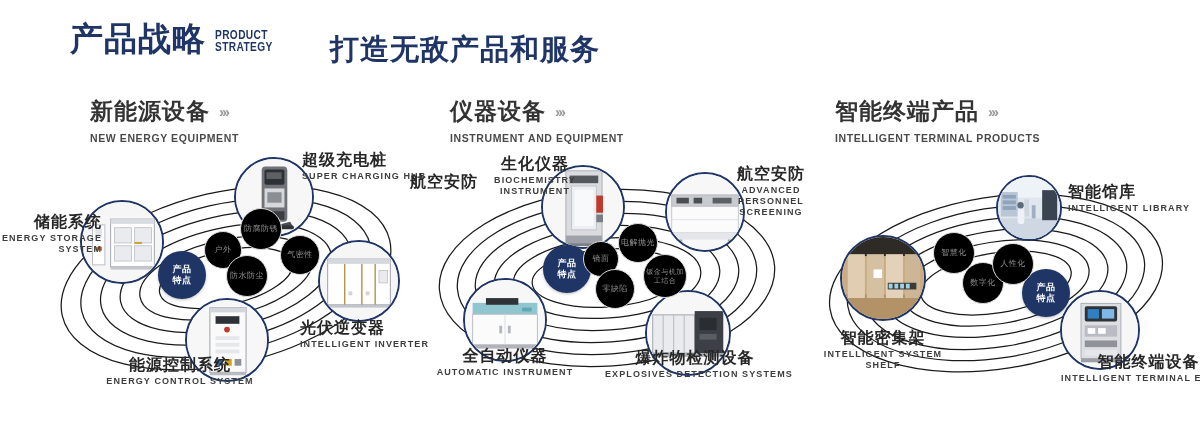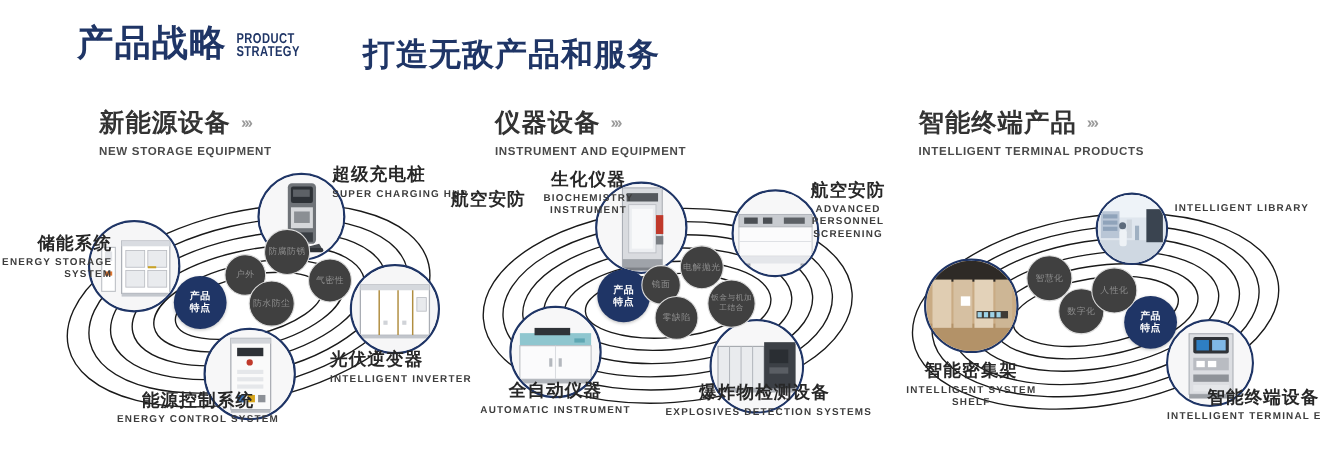--- a/index.html
+++ b/index.html
@@ -47,21 +47,21 @@
     position:absolute;border-radius:50%;
     border:2.5px solid #1f3566;
     background:#f4f5f7;
     overflow:hidden;
     box-sizing:border-box;
   }
   .node .art{position:absolute;left:0;top:0;right:0;bottom:0;}
 
   .feat{
     position:absolute;border-radius:50%;
-    border:1px solid #dcdcdc;background:#404040;
+    border:1px solid #dcdcdc;background:#000000;
     display:flex;align-items:center;justify-content:center;
     text-align:center;color:#8d8d8d;
     font-size:8px;line-height:10px;letter-spacing:.5px;
     box-sizing:border-box;
   }
   .core{
     position:absolute;border-radius:50%;
     background:#1f3566;color:#ffffff;
     display:flex;align-items:center;justify-content:center;
     text-align:center;font-size:9px;line-height:11px;font-weight:bold;
@@ -84,21 +84,21 @@
     <div class="brand-cn">产品战略</div>
     <div class="brand-en">
       <span>PRODUCT</span>
       <span>STRATEGY</span>
     </div>
   </div>
   <div class="headline">打造无敌产品和服务</div>
 
   <div class="sect" style="left:70px;top:96px;margin-left:20px;">
     <div><span class="cn">新能源设备</span><span class="chev">›››</span></div>
-    <div class="en">NEW STORAGE EQUIPMENT</div>
+    <div class="en">NEW ENERGY EQUIPMENT</div>
   </div>
 
   <div class="sect" style="left:450px;top:96px;">
     <div><span class="cn">仪器设备</span><span class="chev">›››</span></div>
     <div class="en">INSTRUMENT AND EQUIPMENT</div>
   </div>
 
   <div class="sect" style="left:835px;top:96px;">
     <div><span class="cn">智能终端产品</span><span class="chev">›››</span></div>
     <div class="en">INTELLIGENT TERMINAL PRODUCTS</div>
@@ -376,20 +376,21 @@
       <div>
         <div>产品</div>
         <div>特点</div>
       </div>
     </div>
     <div class="feat" style="left:133px;top:82px;width:42px;height:42px;">智慧化</div>
     <div class="feat" style="left:162px;top:112px;width:42px;height:42px;">数字化</div>
     <div class="feat" style="left:192px;top:93px;width:42px;height:42px;">人性化</div>
 
     <div class="lbl" style="left:268px;top:32px;">
+      <div class="cn">智能馆库</div>
       <div class="en">INTELLIGENT LIBRARY</div>
     </div>
     <div class="lbl c" style="left:8px;top:178px;width:150px;">
       <div class="cn">智能密集架</div>
       <div class="en" style="white-space:normal;">INTELLIGENT SYSTEM SHELF</div>
     </div>
     <div class="lbl c" style="left:225px;top:202px;width:175px;margin-left:36px;">
       <div class="cn">智能终端设备</div>
       <div class="en">INTELLIGENT TERMINAL EQUIPMENT</div>
     </div>

